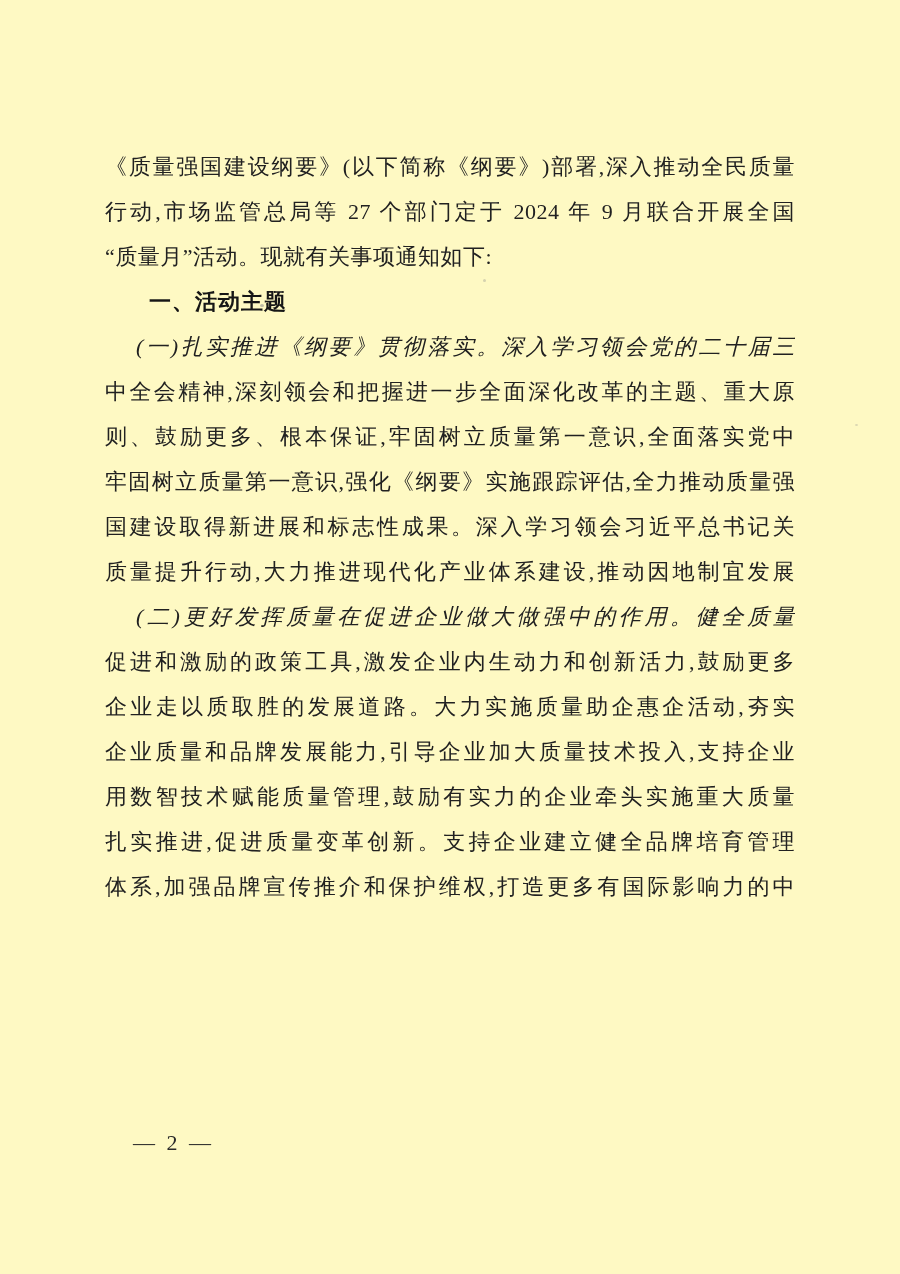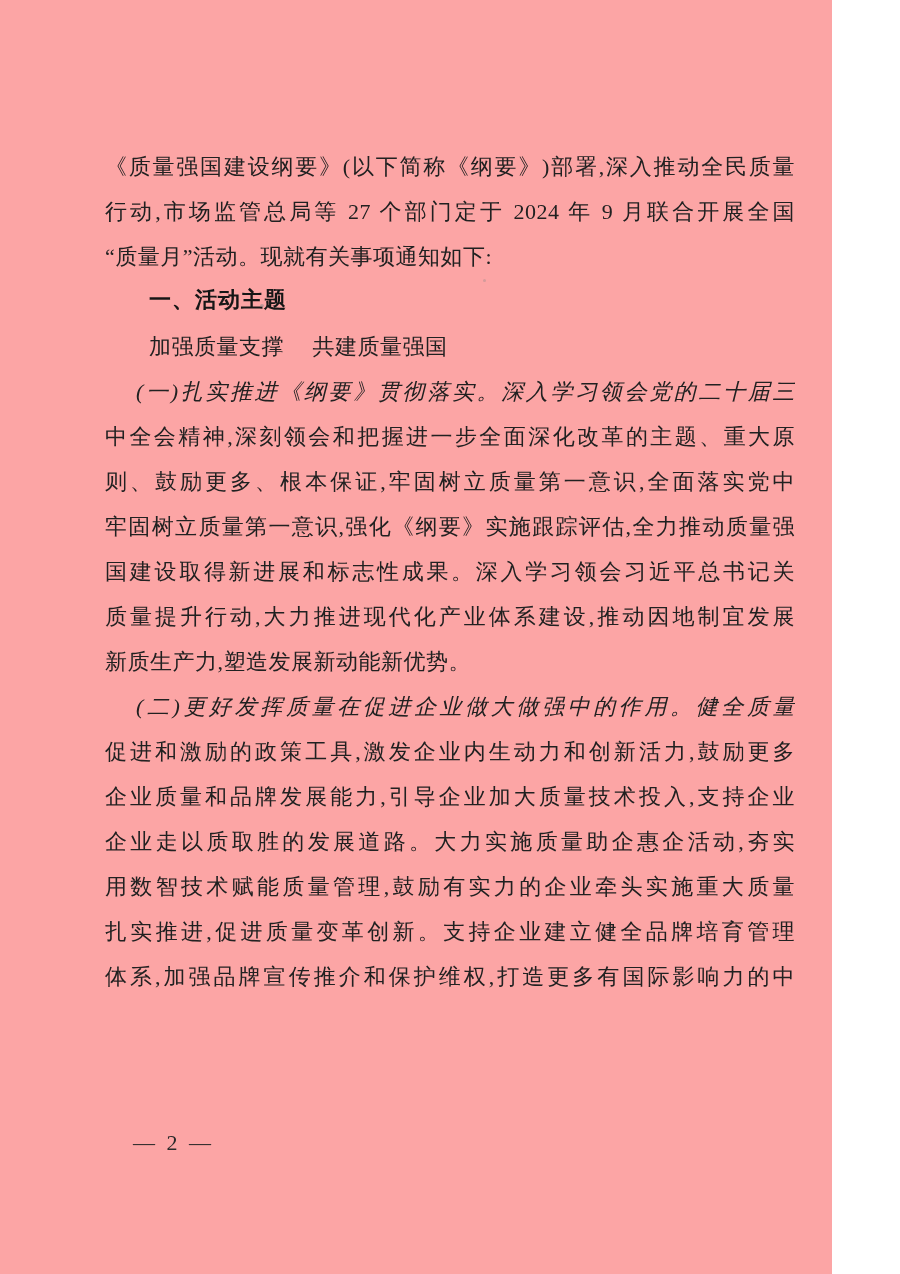--- a/index.html
+++ b/index.html
@@ -2,23 +2,23 @@
 <html><head>
 <meta charset="utf-8">
 <style>
   html, body {
     margin: 0;
     padding: 0;
     background: #ffffff;
   }
   .page {
     position: relative;
-    width: 832px;
+    width: 900px;
     height: 1274px;
-    background: #fca5a5;
+    background: #fef9c3;
     overflow: hidden;
     font-family: "Liberation Serif", serif;
     color: #212121;
   }
   .doc-body {
     position: absolute;
     left: 105px;
     top: 144px;
     width: 690px;
   }
@@ -37,21 +37,21 @@
     text-justify: inter-character;
   }
   .line.indent {
     padding-left: 44px;
   }
   .line.paren-indent {
     padding-left: 31px;
     font-style: italic;
   }
   .line.heading {
-    font-family: Liberation Mono, monospace;
+    font-family: Liberation Serif, serif;
     font-weight: 700;
     color: #161616;
     letter-spacing: 1px;
   }
   .page-number {
     position: absolute;
     left: 133px;
     top: 1130px;
     font-size: 22px;
     line-height: 26px;
@@ -71,32 +71,30 @@
 </style>
 </head>
 <body>
 
 <div class="page">
   <div class="doc-body">
       <div class="line fill">《质量强国建设纲要》(以下简称《纲要》)部署,深入推动全民质量</div>
       <div class="line fill">行动,市场监管总局等 27 个部门定于 2024 年 9 月联合开展全国</div>
       <div class="line">“质量月”活动。现就有关事项通知如下:</div>
       <div class="line heading indent">一、活动主题</div>
-      <div class="line indent">加强质量支撑　 共建质量强国</div>
       <div class="line fill paren-indent">(一)扎实推进《纲要》贯彻落实。深入学习领会党的二十届三</div>
       <div class="line fill">中全会精神,深刻领会和把握进一步全面深化改革的主题、重大原</div>
       <div class="line fill">则、鼓励更多、根本保证,牢固树立质量第一意识,全面落实党中</div>
       <div class="line fill">牢固树立质量第一意识,强化《纲要》实施跟踪评估,全力推动质量强</div>
       <div class="line fill">国建设取得新进展和标志性成果。深入学习领会习近平总书记关</div>
       <div class="line fill">质量提升行动,大力推进现代化产业体系建设,推动因地制宜发展</div>
-      <div class="line">新质生产力,塑造发展新动能新优势。</div>
       <div class="line fill paren-indent">(二)更好发挥质量在促进企业做大做强中的作用。健全质量</div>
       <div class="line fill">促进和激励的政策工具,激发企业内生动力和创新活力,鼓励更多</div>
+      <div class="line fill">企业走以质取胜的发展道路。大力实施质量助企惠企活动,夯实</div>
       <div class="line fill">企业质量和品牌发展能力,引导企业加大质量技术投入,支持企业</div>
-      <div class="line fill">企业走以质取胜的发展道路。大力实施质量助企惠企活动,夯实</div>
       <div class="line fill">用数智技术赋能质量管理,鼓励有实力的企业牵头实施重大质量</div>
       <div class="line fill">扎实推进,促进质量变革创新。支持企业建立健全品牌培育管理</div>
       <div class="line fill">体系,加强品牌宣传推介和保护维权,打造更多有国际影响力的中</div>
     </div>
   <div class="page-number">— 2 —</div>
   <div class="speck s1"></div>
   <div class="speck s2"></div>
   <div class="speck s3"></div>
 </div>
 

